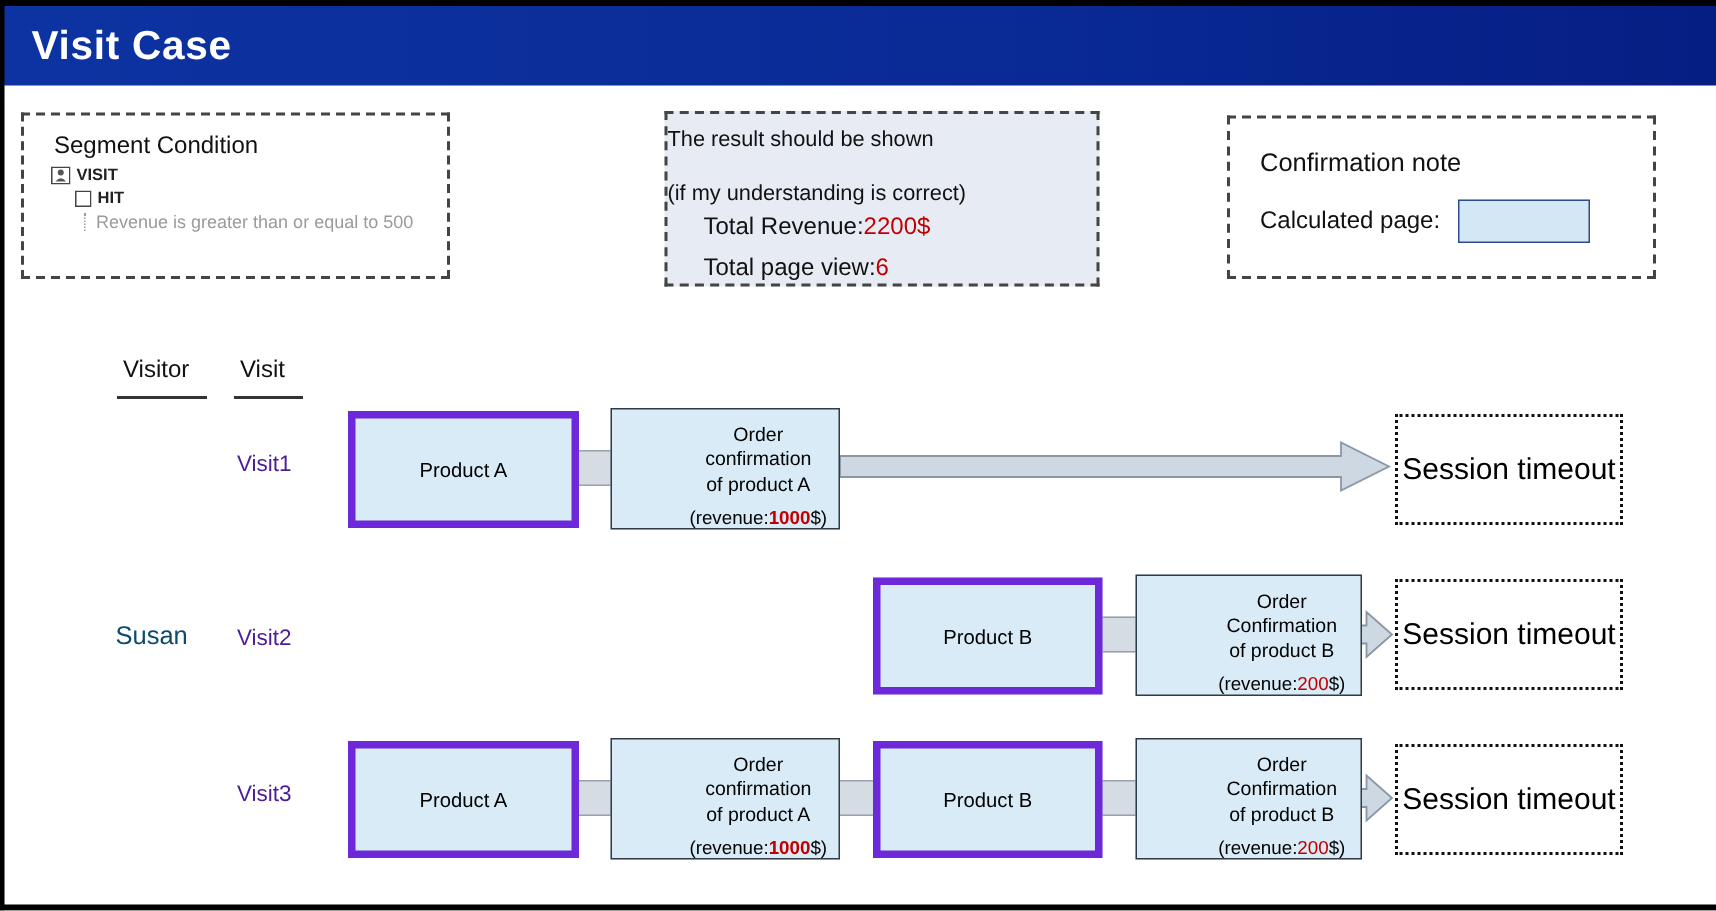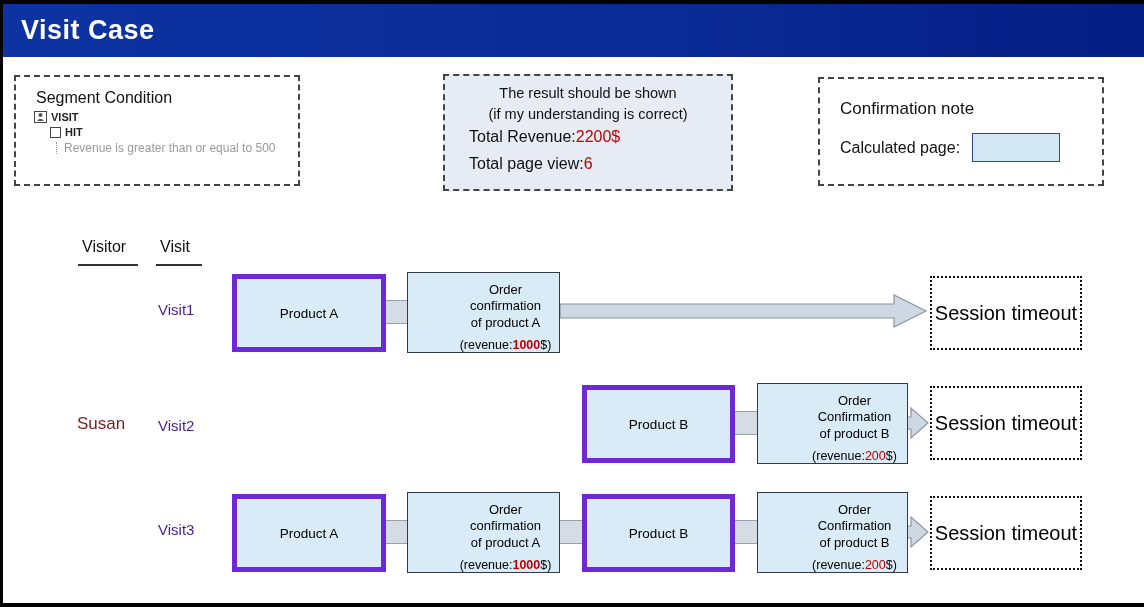--- a/index.html
+++ b/index.html
@@ -24,37 +24,37 @@
   .seg-tree { margin-left:10px; }
   .tree-row { display:flex; align-items:center; }
   .tree-row.visit { margin-left:8px; margin-top:4px; }
   .tree-row.hit   { margin-left:24px; margin-top:3px; }
   .tree-row.rule  { margin-left:30px; margin-top:3px; }
   .tree-label { font-size:11px; font-weight:bold; color:#222; margin-left:4px; }
   .rule-tick { display:inline-block; width:1px; height:12px; border-left:1px dotted #999; margin-right:7px; }
   .rule-text { font-size:12px; color:#9a9a9a; white-space:nowrap; }
 
   .result-box { left:443px; top:74px; width:290px; height:117px; background:#e7ebf3; }
-  .result-line { text-align:center; font-size:14.5px; color:#111; }
+  .result-line { text-align:left; font-size:14.5px; color:#111; }
   .result-line.l1 { margin-top:9px; }
-  .result-line.l2 { margin-top:5px; }
+  .result-line.l2 { margin-top:20px; }
   .result-total { font-size:16px; color:#111; margin-left:24px; margin-top:6px; }
   .result-total.pv { margin-top:9px; }
   .red { color:#c00000; }
 
   .exp-box { left:818px; top:77px; width:286px; height:109px; }
   .exp-title { font-size:17px; color:#111; margin:20px 0 0 20px; }
   .exp-row { display:flex; align-items:center; margin:14px 0 0 20px;text-align:right; }
   .exp-label { font-size:16px; color:#111; }
   .calc-swatch { display:inline-block; width:88px; height:29px; background:#d3e8f4;
                  border:1px solid #2e4b8f; margin-left:12px; }
 
   
   .col-head { position:absolute; font-size:16px; color:#111; padding:0 12px 8px 4px; border-bottom:2px solid #333; }
-  .visitor-name { position:absolute; left:77px; top:414px; font-size:17px; color:#7f1d1d; }
+  .visitor-name { position:absolute; left:77px; top:414px; font-size:17px; color:#0c4a6e; }
   .visit-row-label { position:absolute; font-size:15px; color:#4c1d95; }
 
   
   .pbox { position:absolute; background:#d8ebf6; border:5px solid #6d28d9;
           display:flex; align-items:center; justify-content:center; font-size:13.5px; color:#000; }
   .obox { position:absolute; background:#d8ebf6; border:1px solid #2f3b47;
           text-align:center; font-size:13px; color:#000; padding-top:9px; line-height:1.25;padding-left:44px; }
   .rev { margin-top:7px; font-size:12.5px; }
   .rev .val-bold { color:#c00000; font-weight:bold; }
   .rev .val { color:#c00000; }

